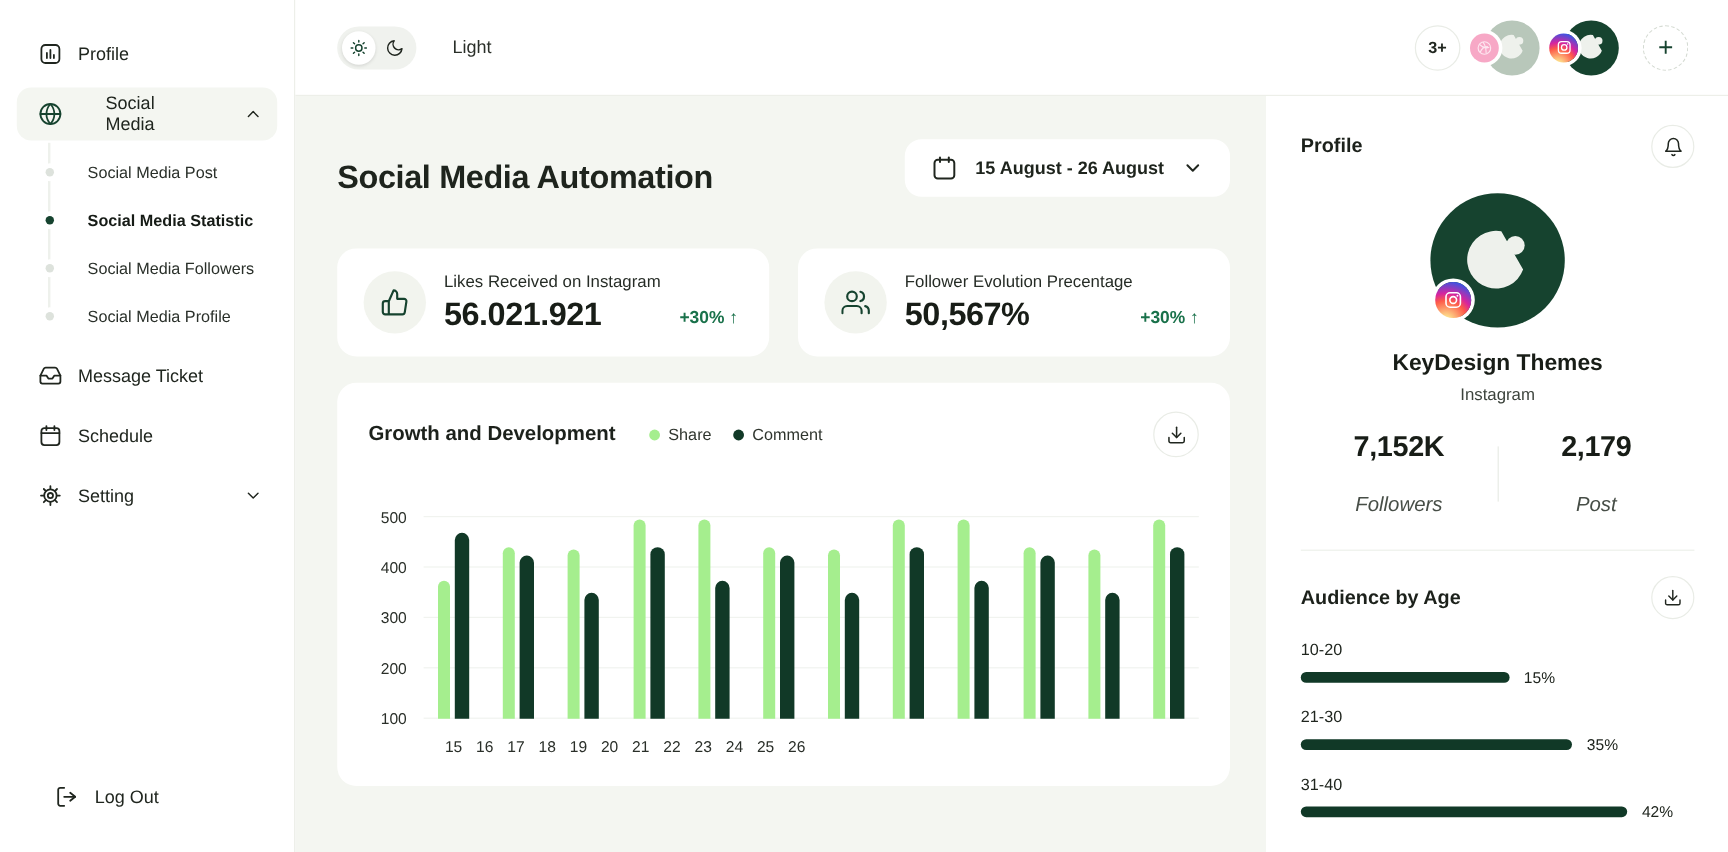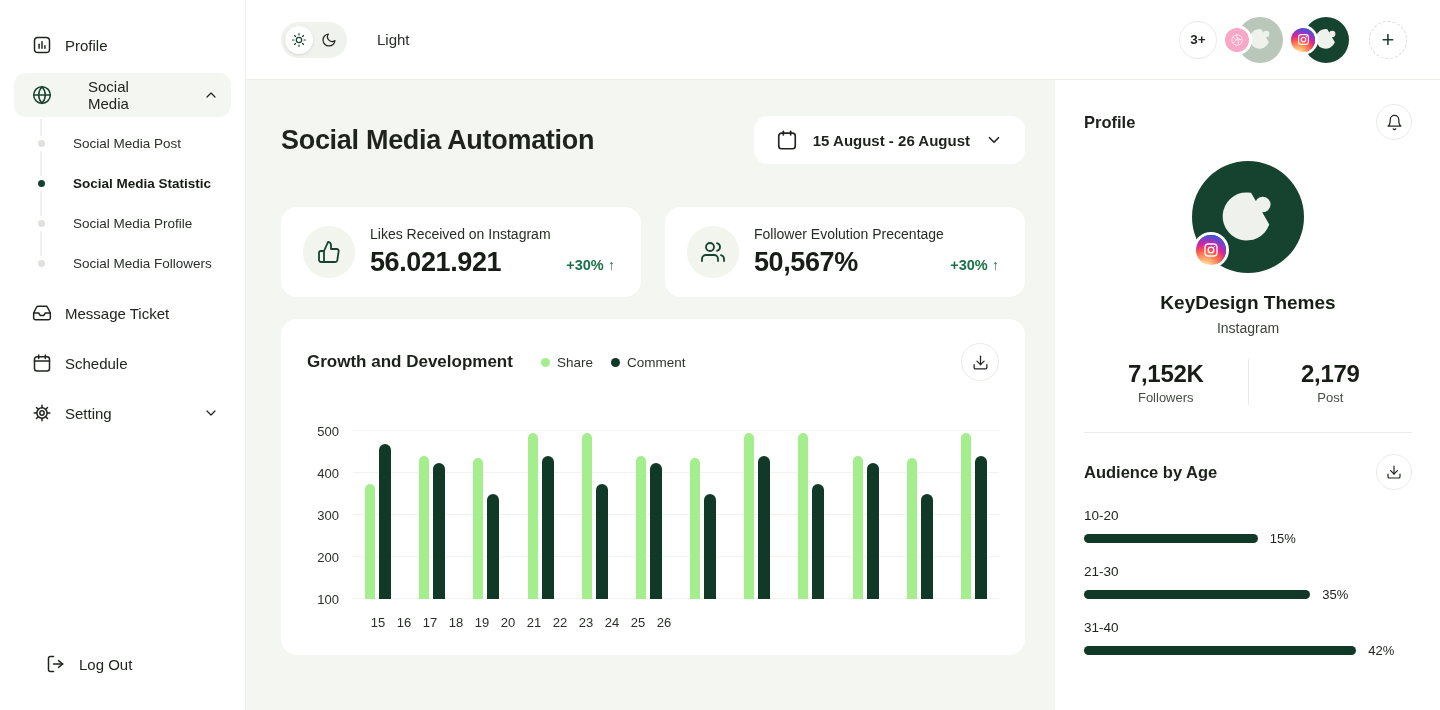--- a/index.html
+++ b/index.html
@@ -49,21 +49,21 @@
   .ig-badge { background:radial-gradient(circle at 30% 110%, #fdf497 0%, #fdf497 5%, #fd5949 45%, #d6249f 60%, #285aeb 90%);
     display:flex; align-items:center; justify-content:center; }
   .dr-badge { background:#f7a8c6; display:flex; align-items:center; justify-content:center; }
   .add-btn { width:38px; height:38px; border-radius:50%; border:1.5px dashed #d5dbd3; background:#fff;
     color:#16432f; font-size:22px; line-height:1; display:flex; align-items:center; justify-content:center; cursor:pointer; }
 
   .body-row { flex:1; display:flex; min-height:0; }
 
   
   .main { width:809px; flex-shrink:0; background:#f4f6f1; padding:36px 30px 0 35px; }
-  .main-header { display:flex; align-items:center; justify-content:space-between; }
+  .main-header { display:flex; align-items:flex-end; justify-content:space-between; }
   .page-title { font-size:27px; font-weight:700; letter-spacing:-0.3px; color:#1e241d; }
   .date-picker { background:#fff; border-radius:14px; height:48px; padding:0 22px; display:flex;
     align-items:center; gap:15px; cursor:pointer; }
   .date-picker .dp-label { font-size:15px; font-weight:700; color:#1e241d; }
   .stats { display:flex; gap:24px; margin-top:43px; }
   .stat-card { flex:1; background:#fff; border-radius:16px; height:90px; display:flex; align-items:center;
     padding:0 26px 0 22px; }
   .stat-icon { width:52px; height:52px; border-radius:50%; background:#f2f4ee; flex-shrink:0;
     display:flex; align-items:center; justify-content:center; }
   .stat-text { margin-left:15px; display:flex; flex-direction:column; gap:5px; }
@@ -101,21 +101,21 @@
   .panel-header { display:flex; align-items:center; justify-content:space-between; }
   .panel-title { font-size:16.5px; font-weight:700; color:#1c211b; }
   .big-avatar { position:relative; width:112px; height:112px; border-radius:50%; background:#16432f;
     margin:21px auto 0; display:flex; align-items:center; justify-content:center; }
   .big-avatar .badge { width:30px; height:30px; left:4px; bottom:8px; }
   .profile-name { text-align:center; font-size:19px; font-weight:700; margin-top:19px; color:#181d17; }
   .profile-platform { text-align:center; font-size:14px; color:#3c433c; margin-top:6px; }
   .profile-stats { display:flex; align-items:center; margin-top:23px; }
   .pstat { flex:1; text-align:center; }
   .pstat-value { font-size:24px; font-weight:700; letter-spacing:-0.3px; color:#181d17; }
-  .pstat-label { font-size:13px; color:#474e47; margin-top:2px; }
+  .pstat-label { font-size:17px; color:#474e47; margin-top:24px;font-style:italic; }
   .vdivider { width:1px; height:46px; background:#e8ebe5; }
   .hdivider { border:none; border-top:1px solid #edf0ea; margin-top:27px; }
   .aud-header { display:flex; align-items:center; justify-content:space-between; margin-top:21px; }
   .aud-row { margin-top:18px; }
   .aud-label { font-size:13.5px; color:#20261f; }
   .aud-bar-line { display:flex; align-items:center; gap:12px; margin-top:8px; }
   .aud-pill { height:9px; border-radius:5px; background:#113927; }
   .aud-value { font-size:13px; color:#20261f; }
 </style>
 </head>
@@ -157,25 +157,25 @@
       <div class="subitem">
         <span class="subdot"></span>
         <span>Social Media Post</span>
       </div>
       <div class="subitem active">
         <span class="subdot"></span>
         <span>Social Media Statistic</span>
       </div>
       <div class="subitem">
         <span class="subdot"></span>
-        <span>Social Media Profile</span>
+        <span>Social Media Followers</span>
       </div>
       <div class="subitem">
         <span class="subdot"></span>
-        <span>Social Media Followers</span>
+        <span>Social Media Profile</span>
       </div>
     </div>
 
     <div class="side-item">
       <span class="sicon">
         <svg class="ic" width="20" height="20" viewBox="0 0 24 24">
             <path d="M22 12h-6l-2 3h-4l-2-3H2"></path>
             <path d="M5.45 5.11 2 12v6a2 2 0 0 0 2 2h16a2 2 0 0 0 2-2v-6l-3.45-6.89A2 2 0 0 0 16.76 4H7.24a2 2 0 0 0-1.79 1.11z"></path>
           </svg>
       </span>

